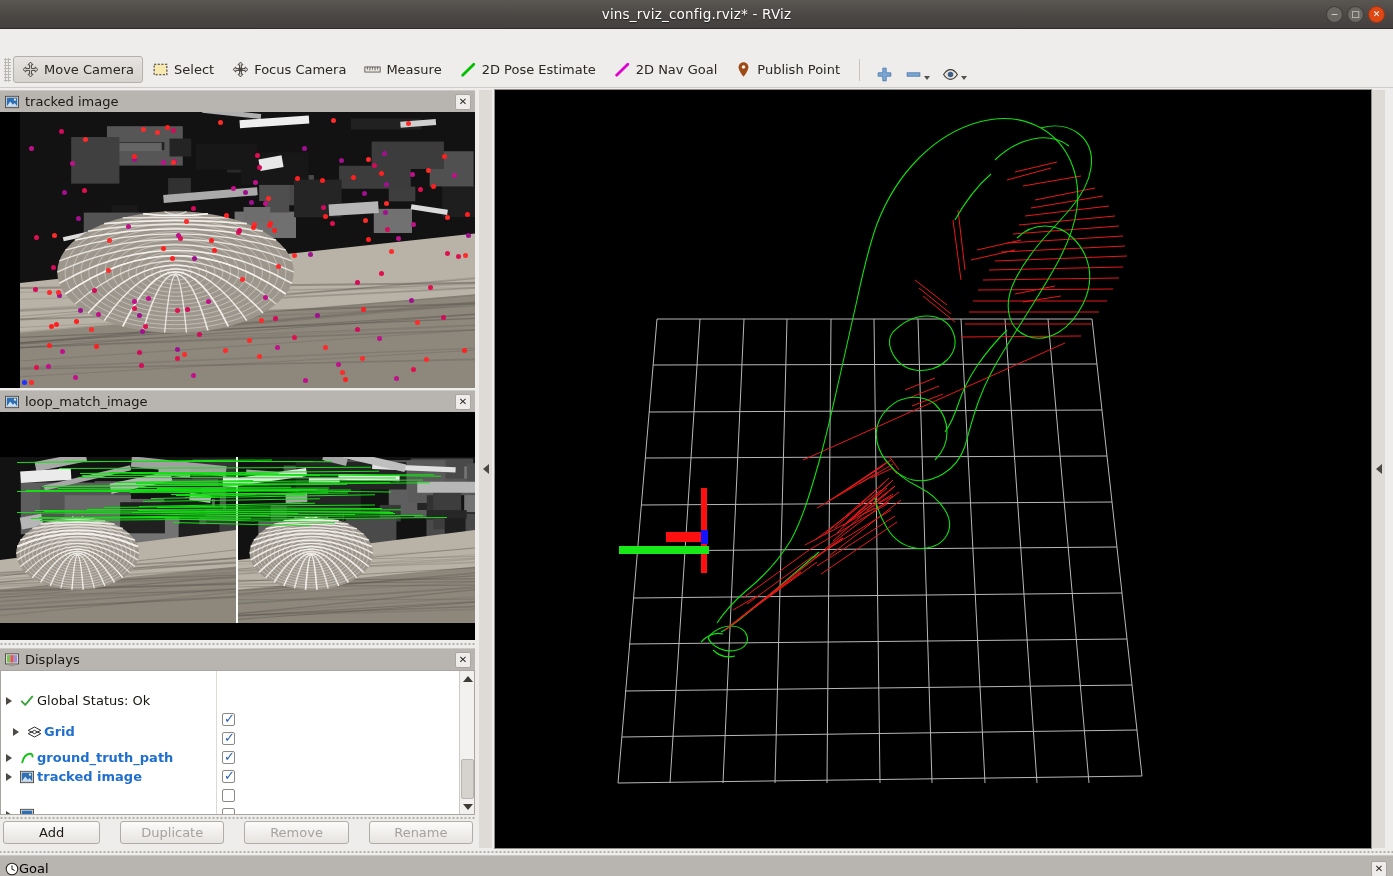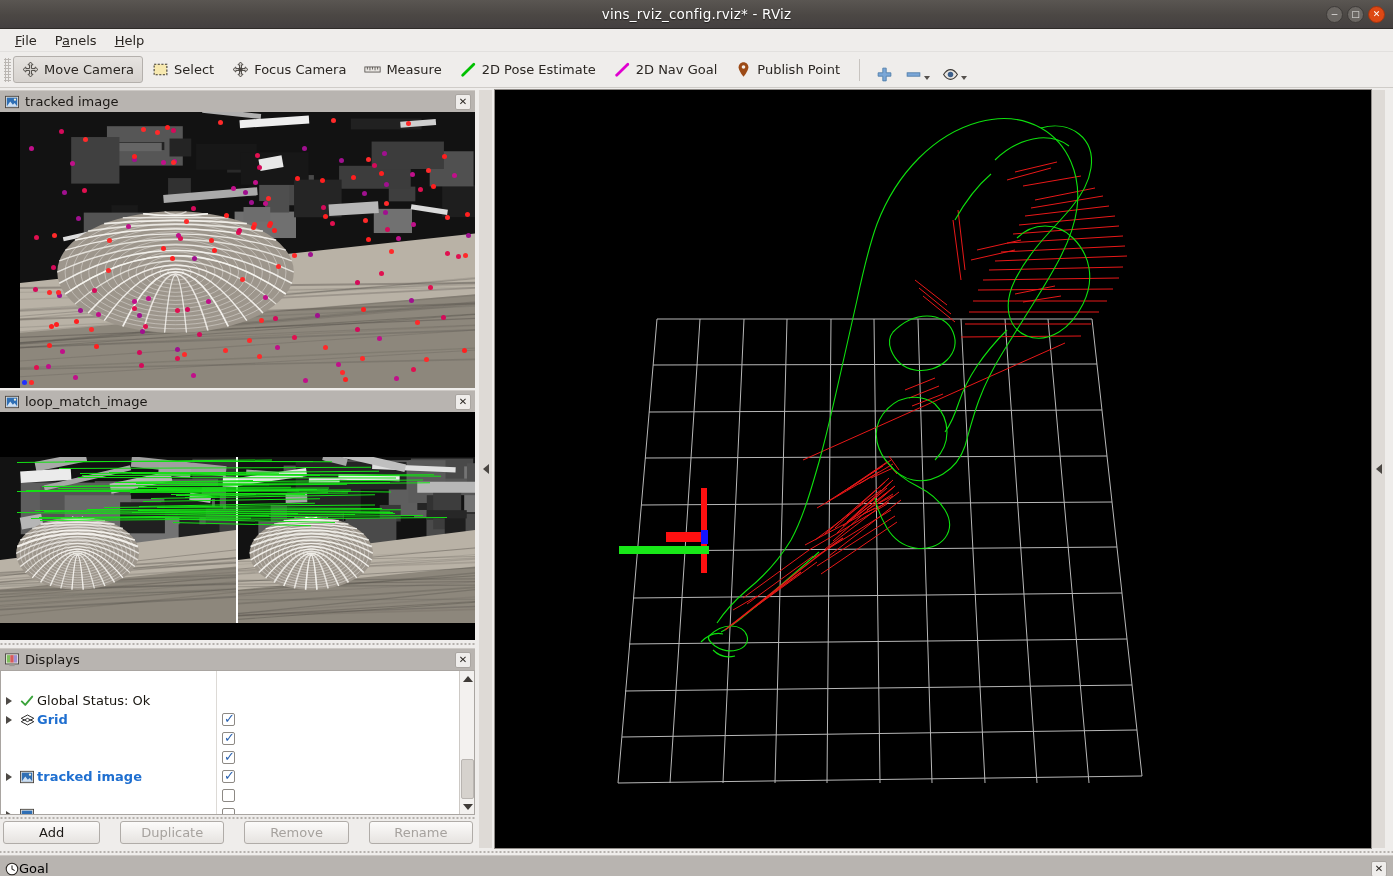--- a/index.html
+++ b/index.html
@@ -200,25 +200,20 @@
       </div>
       <div class="win-btn">
         <span>□</span>
       </div>
       <div class="win-btn close">
         <span>✕</span>
       </div>
     </div>
   </div>
 
-  <div class="menubar">
-    <div class="menu-item"><u>F</u><span>ile</span></div>
-    <div class="menu-item">P<u>a</u><span>nels</span></div>
-    <div class="menu-item"><u>H</u><span>elp</span></div>
-  </div>
 
   <div class="toolbar">
     <div class="tb-grip"></div>
 
     <div class="tb-btn active">
       <svg class="tb-ico" viewBox="0 0 16 16">
         <path d="M8 1 L10.4 3.6 L8.9 3.6 L8.9 7.1 L12.4 7.1 L12.4 5.6 L15 8 L12.4 10.4 L12.4 8.9 L8.9 8.9 L8.9 12.4 L10.4 12.4 L8 15 L5.6 12.4 L7.1 12.4 L7.1 8.9 L3.6 8.9 L3.6 10.4 L1 8 L3.6 5.6 L3.6 7.1 L7.1 7.1 L7.1 3.6 L5.6 3.6 Z" fill="#d8d5d1" stroke="#4a4642" stroke-width="0.9"></path>
       </svg>
       <span>Move Camera</span>
     </div>
@@ -893,36 +888,47 @@
           <i></i>
         </span>
       <span class="tw-ico">
         <svg width="14" height="14" viewBox="0 0 16 16">
           <path d="M2 8.5 L6 12.5 L14 3" fill="none" stroke="#3aa33a" stroke-width="2.2" stroke-linecap="round" stroke-linejoin="round"></path>
         </svg>
       </span>
       <span class="tw-label">Global Status: Ok</span>
     </div>
 
-    <div class="tree-row" style="top:39px;">
+    <div class="tree-row" style="top:51px;margin-left:7px;">
       <span class="tw-arrow">
           <i></i>
         </span>
       <span class="tw-ico">
         <svg width="15" height="14" viewBox="0 0 18 16">
           <path d="M9 2 L16.5 6 L9 10 L1.5 6 Z" fill="none" stroke="#1a1a1a" stroke-width="1.1"></path>
           <path d="M9 6 L16.5 10 L9 14 L1.5 10 Z" fill="none" stroke="#1a1a1a" stroke-width="1.1"></path>
         </svg>
       </span>
       <span class="tw-label on">Grid</span>
     </div>
     <div class="tw-check checked" style="left:221px; top:42px;"></div>
 
     <div class="tw-check checked" style="left:221px; top:61px;"></div>
 
+    <div class="tree-row" style="top:77px;">
+      <span class="tw-arrow">
+          <i></i>
+        </span>
+      <span class="tw-ico">
+        <svg width="15" height="14" viewBox="0 0 16 16">
+          <path d="M2 13 C3.4 7.5 6.6 3.5 10.5 3.2 C13 3 14.2 4.6 13.6 6.4" fill="none" stroke="#17c217" stroke-width="2.2" stroke-linecap="round"></path>
+        </svg>
+      </span>
+      <span class="tw-label on">ground_truth_path</span>
+    </div>
     <div class="tw-check checked" style="left:221px; top:80px;"></div>
 
     <div class="tree-row" style="top:96px;">
       <span class="tw-arrow">
           <i></i>
         </span>
       <span class="tw-ico">
         <svg width="14" height="14" viewBox="0 0 16 16">
           <rect x="0.5" y="1.5" width="15" height="13" fill="#e8e5e1" stroke="#45413d"></rect>
           <rect x="2" y="3" width="12" height="10" fill="#2f6fb5"></rect>

